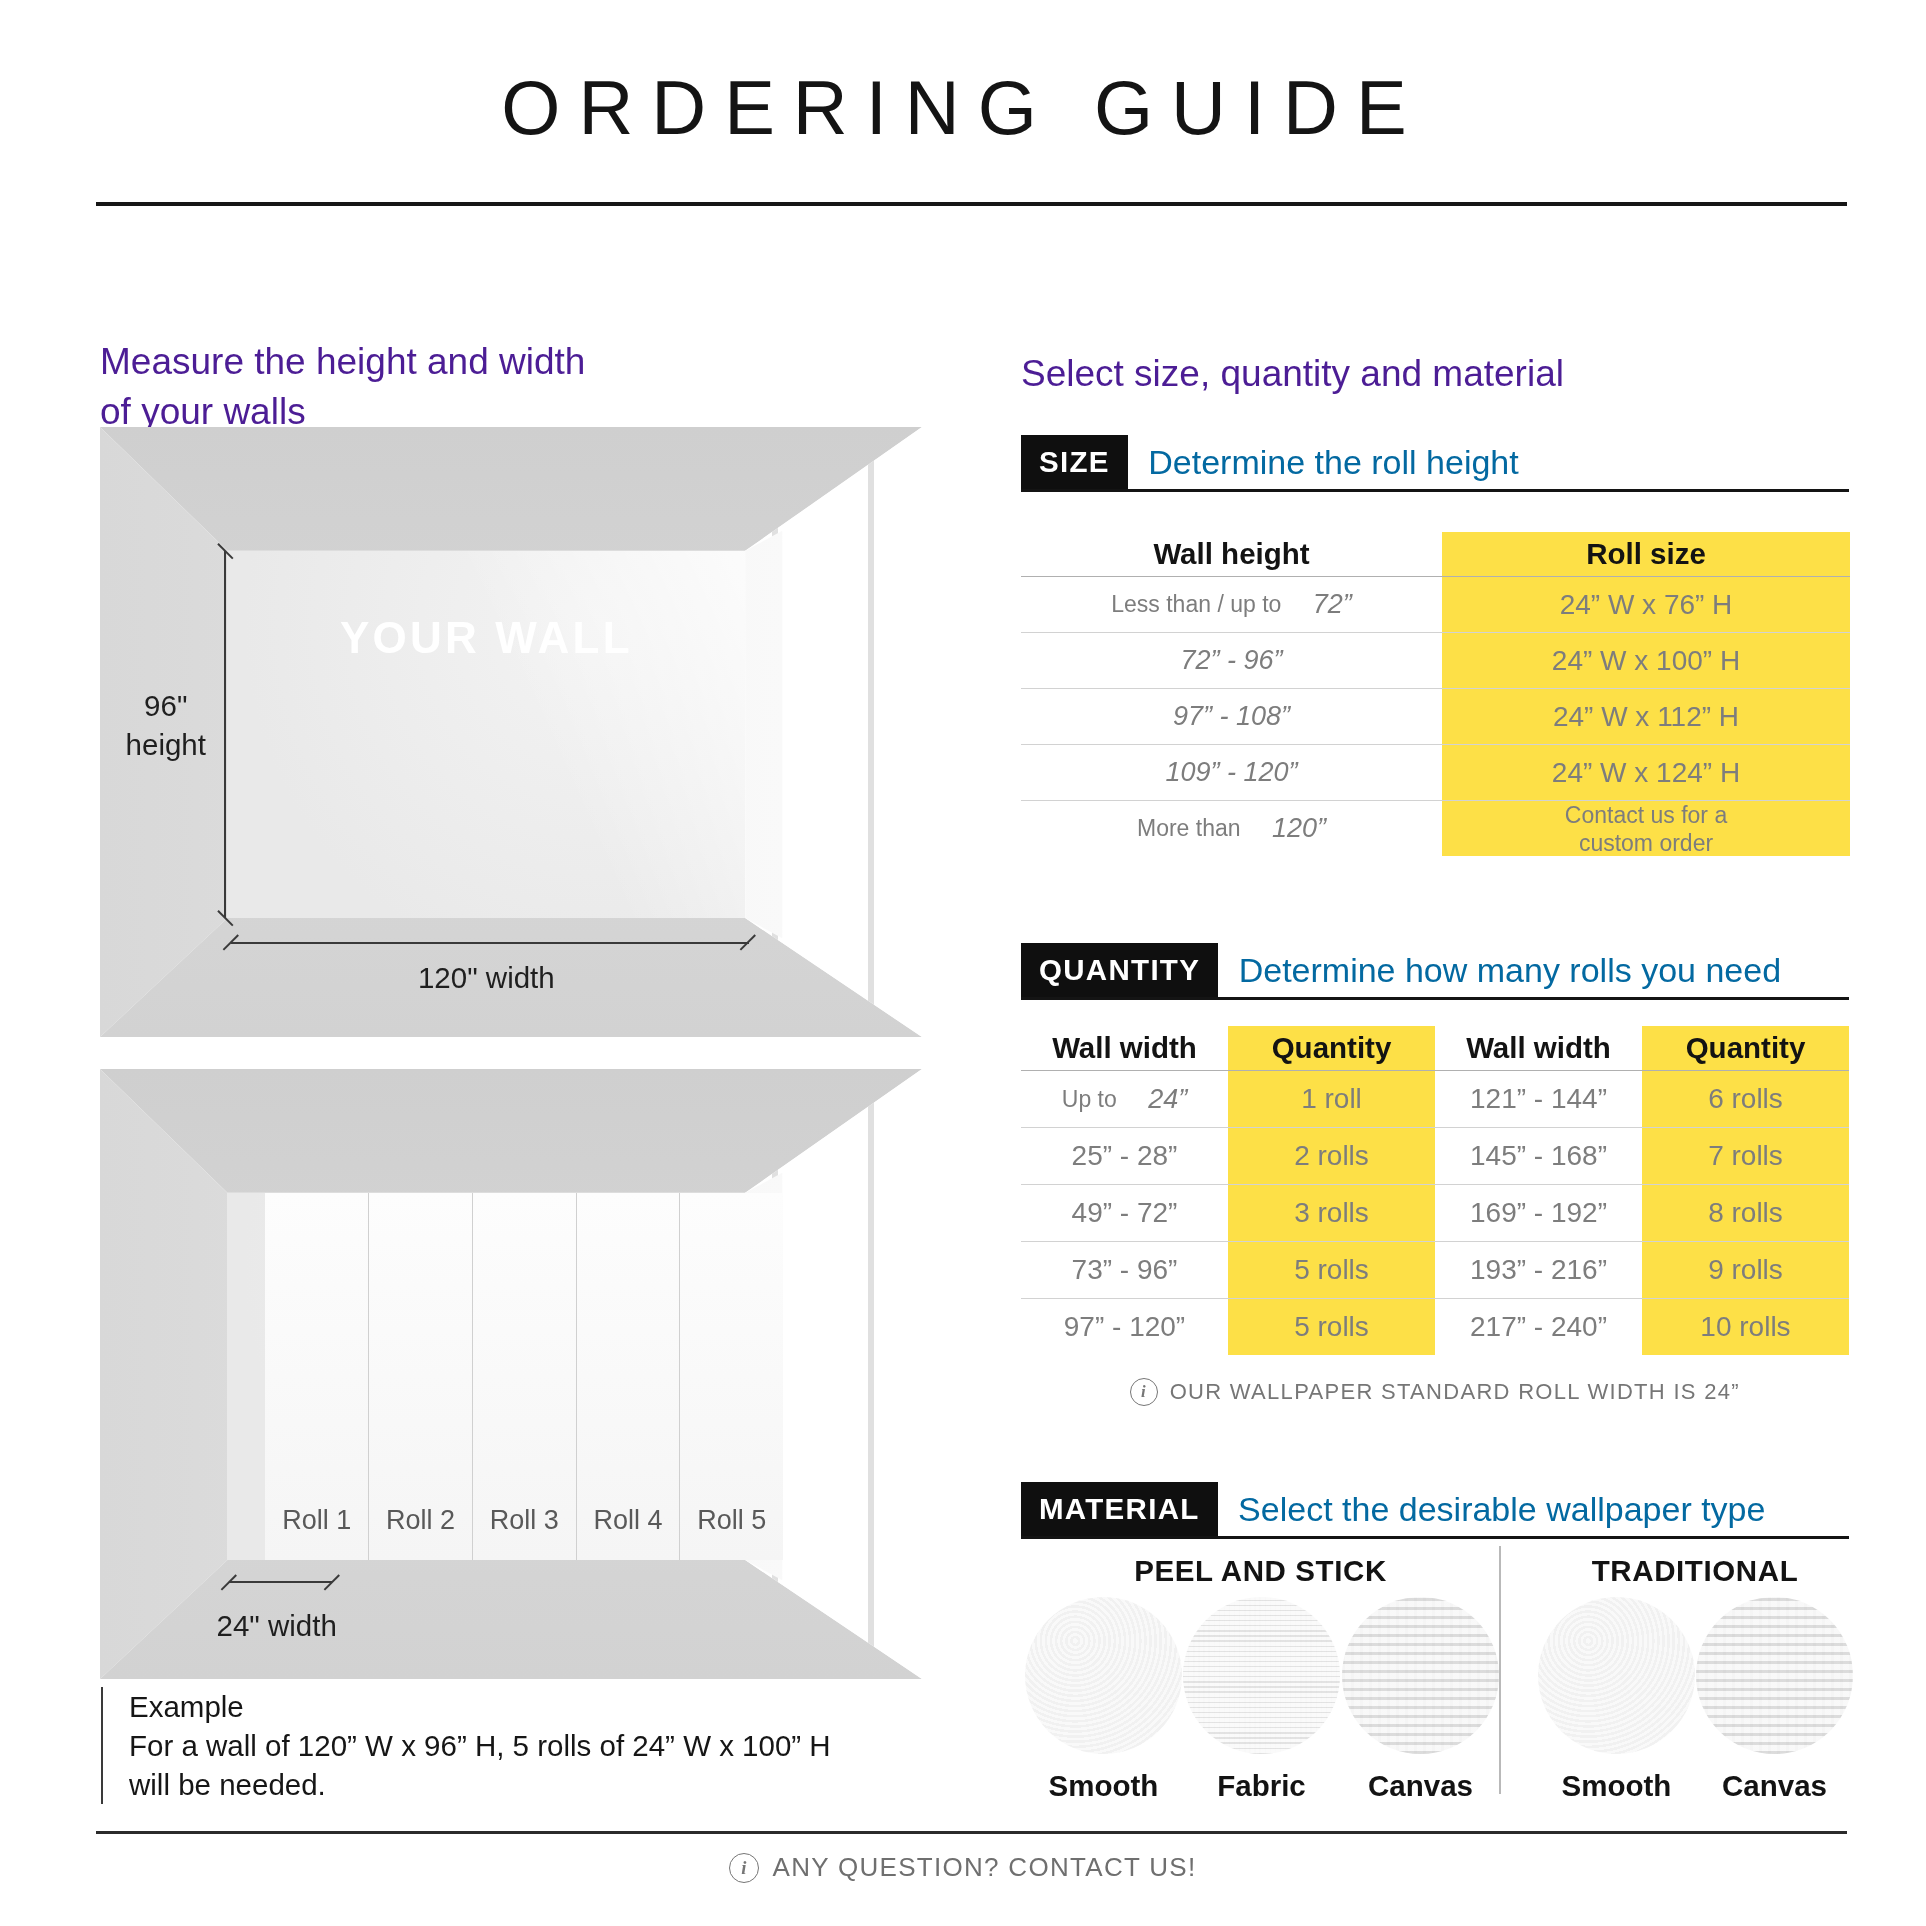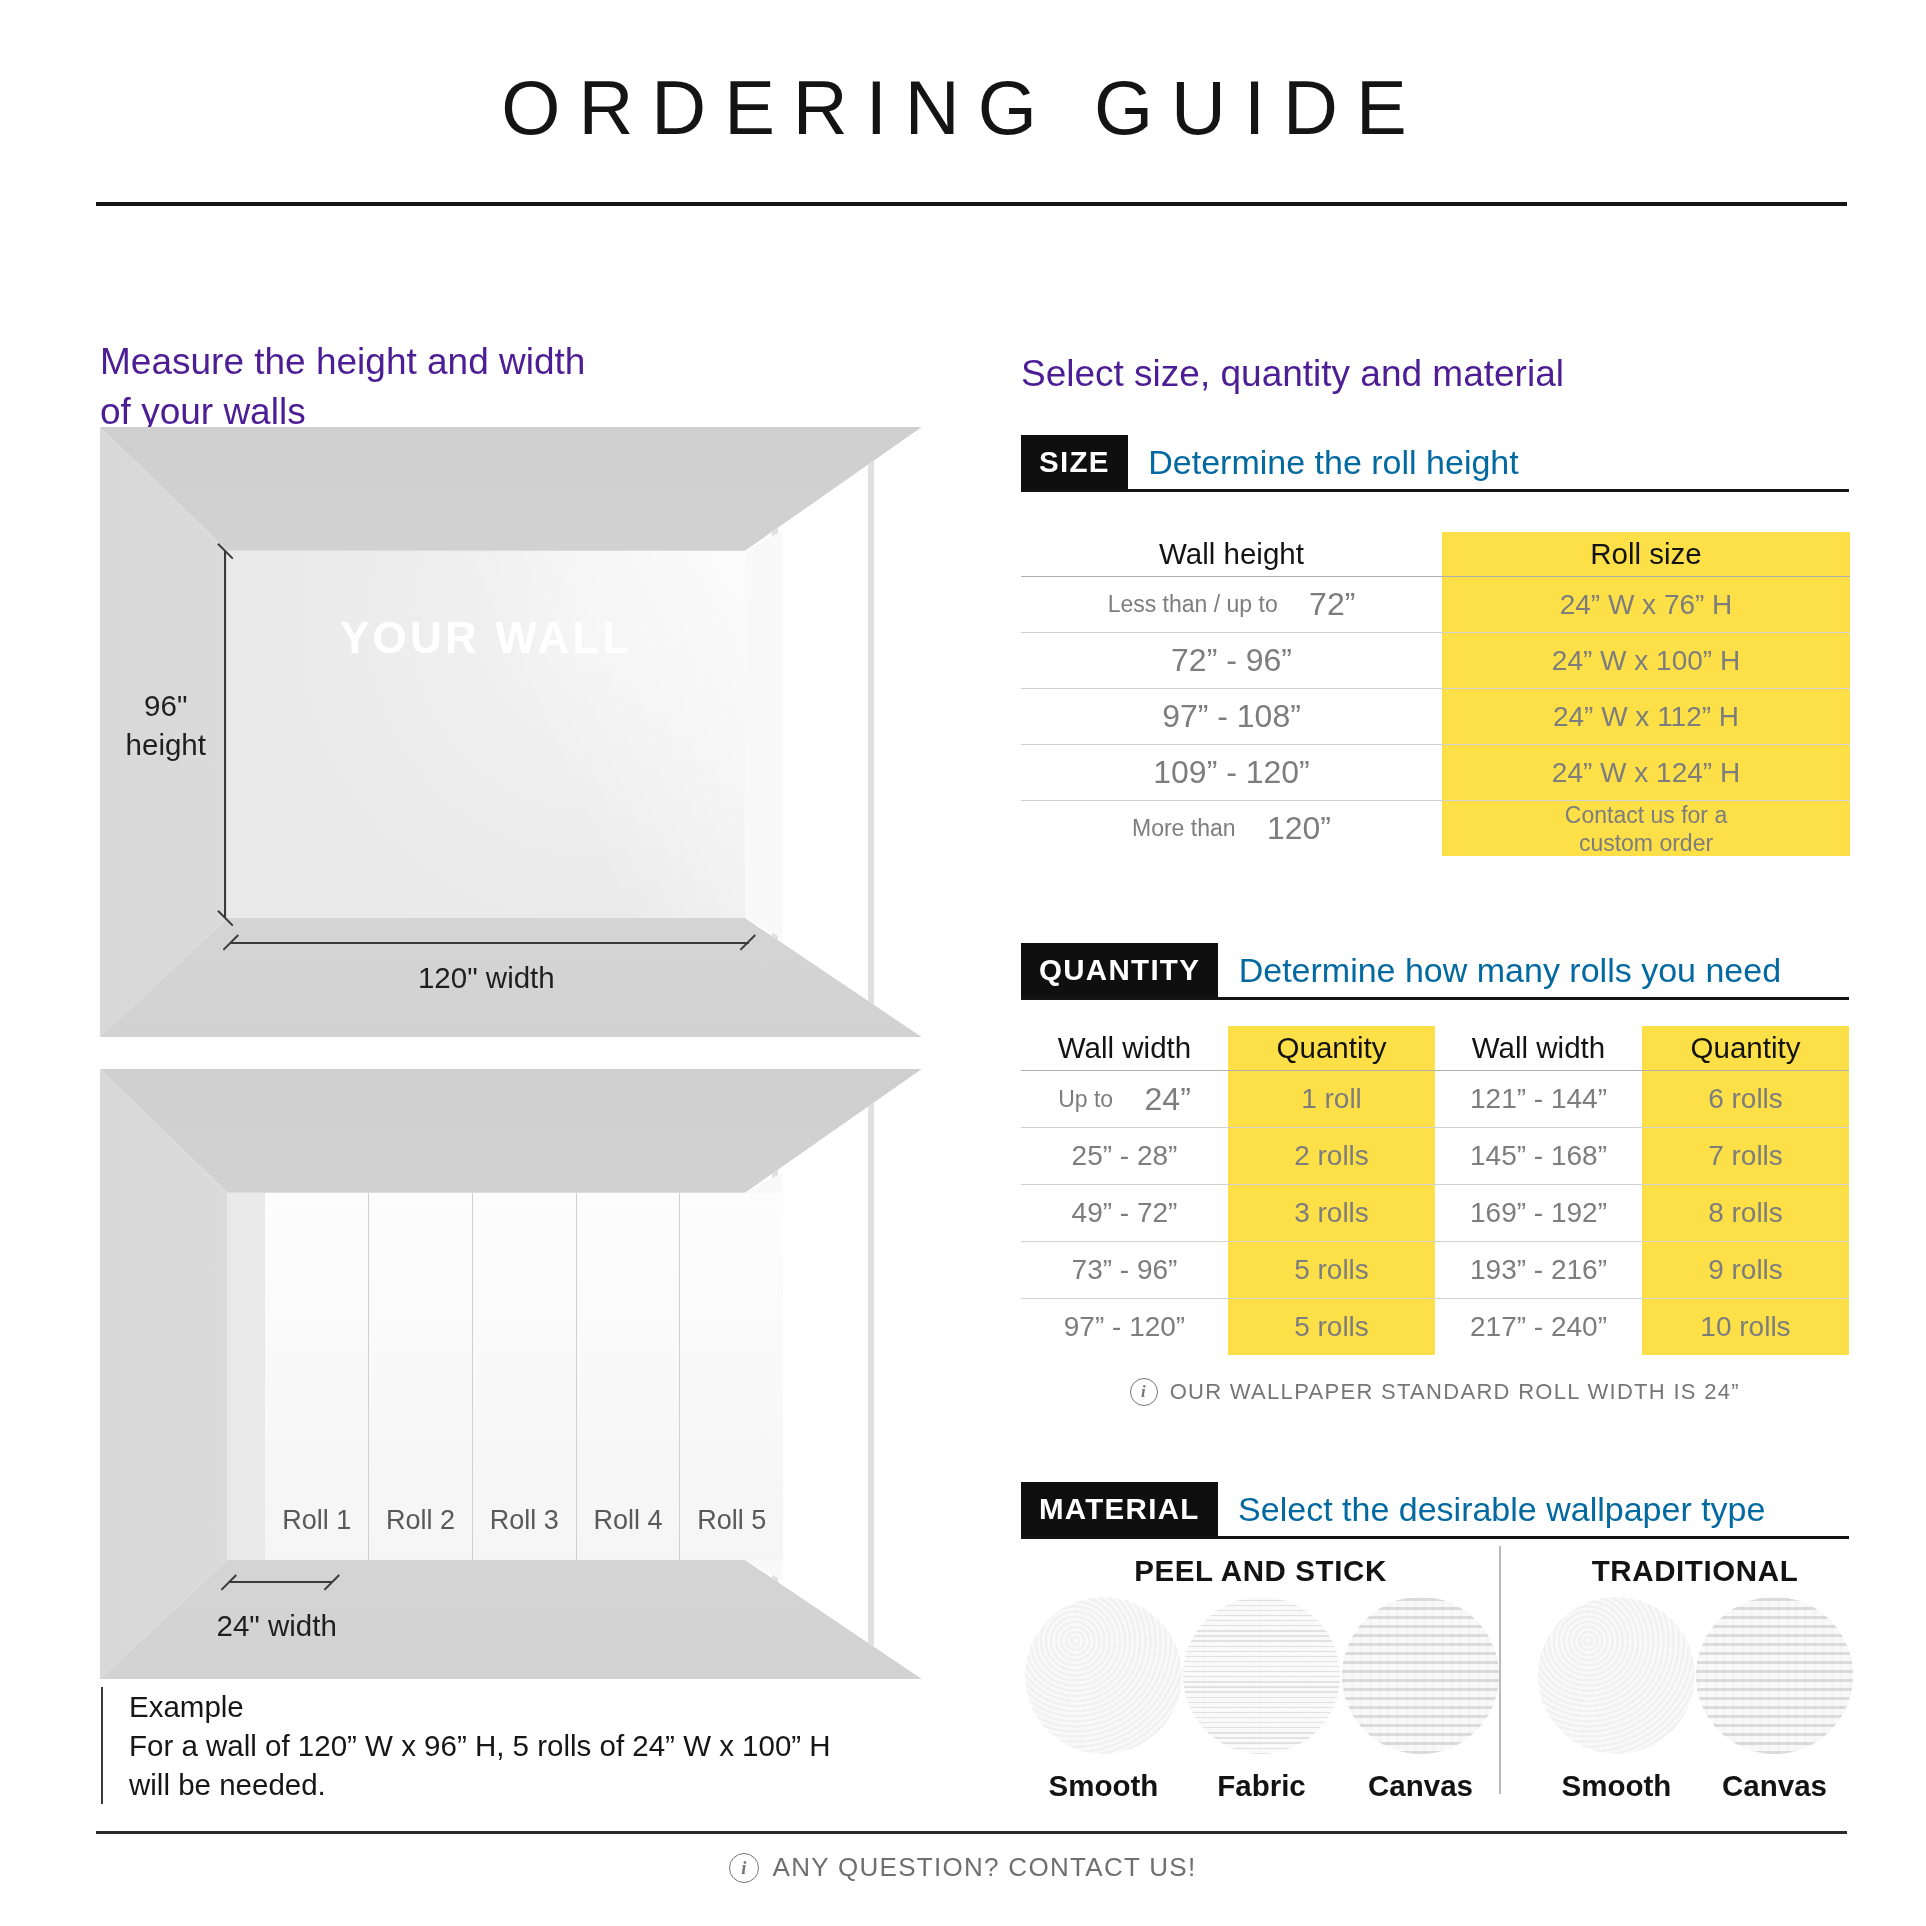--- a/index.html
+++ b/index.html
@@ -54,28 +54,28 @@
   .sec-head{left:1021px;width:828px;height:54px;border-bottom:3.9px solid #141414;display:flex;align-items:stretch;}
   #size-head{top:435px;}
   #q-head{top:943px;}
   #m-head{top:1482px;}
   .sec-label{background:#0f0f0f;color:#ffffff;font-weight:bold;font-size:29.5px;letter-spacing:1.3px;display:flex;align-items:center;padding:0 18px;}
   .sec-sub{font-size:34px;color:#0369a1;display:flex;align-items:center;padding-left:20.5px;white-space:nowrap;}
 
   .tbl{left:1021px;width:828px;display:grid;}
   #size-tbl{top:532px;grid-template-columns:421px 408px;}
   #q-tbl{top:1026px;grid-template-columns:207px 207px 207px 207px;}
-  .th{font-weight:normal;font-size:29.5px;color:#131313;text-align:center;display:flex;align-items:center;justify-content:center;height:44px;}
+  .th{font-weight:bold;font-size:29.5px;color:#131313;text-align:center;display:flex;align-items:center;justify-content:center;height:44px;}
   .td{color:#7d7d7d;font-size:28px;text-align:center;display:flex;align-items:center;justify-content:center;border-top:1.3px solid #d2d2d2;gap:25px;}
   #size-tbl .td{height:55px;}
   #q-tbl .td{height:56px;}
   .td.first{border-top:1.3px solid #b0b0b0;}
   .shade{background:#fde047;}
   .small-pre{font-size:23px;margin-right:6.4px;}
-  .big{font-size:32px;}
+  .big{font-size:27px;font-style:italic;}
   .roll-2line{font-size:23px;line-height:28px;white-space:pre-line;}
 
   .q-note{left:1021px;top:1378px;width:828px;display:flex;justify-content:center;align-items:center;gap:11.6px;color:#767676;font-size:22px;letter-spacing:1.3px;}
   .info-ic{flex:0 0 auto;width:26px;height:26px;border:1.9px solid #767676;border-radius:50%;color:#767676;display:flex;align-items:center;justify-content:center;font-size:16.7px;font-family:"Liberation Serif",serif;font-style:italic;font-weight:bold;}
 
   .mat-title{font-weight:bold;font-size:29.5px;color:#131313;text-align:center;letter-spacing:0.6px;}
   #mat-title-1{left:1021px;top:1554px;width:479px;}
   #mat-title-2{left:1528px;top:1554px;width:334px;}
   .mat-divider{left:1499px;top:1546px;width:1.9px;height:248px;background:#b9b9b9;}
   .swatch{position:absolute;top:1597px;width:157px;height:157px;border-radius:50%;}

